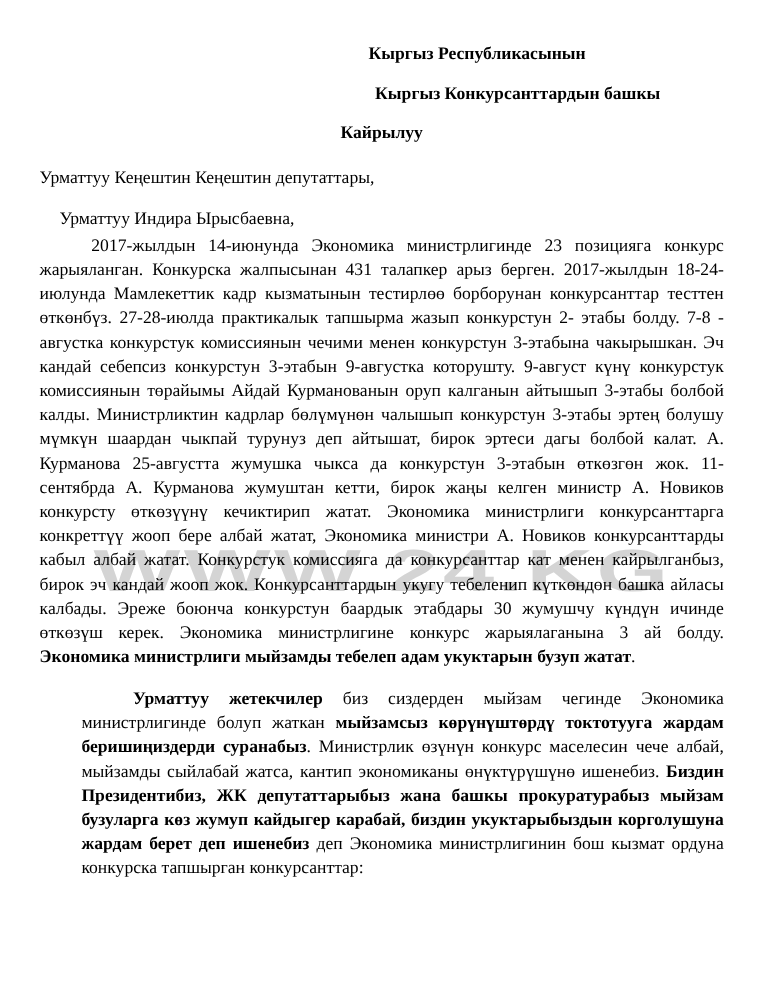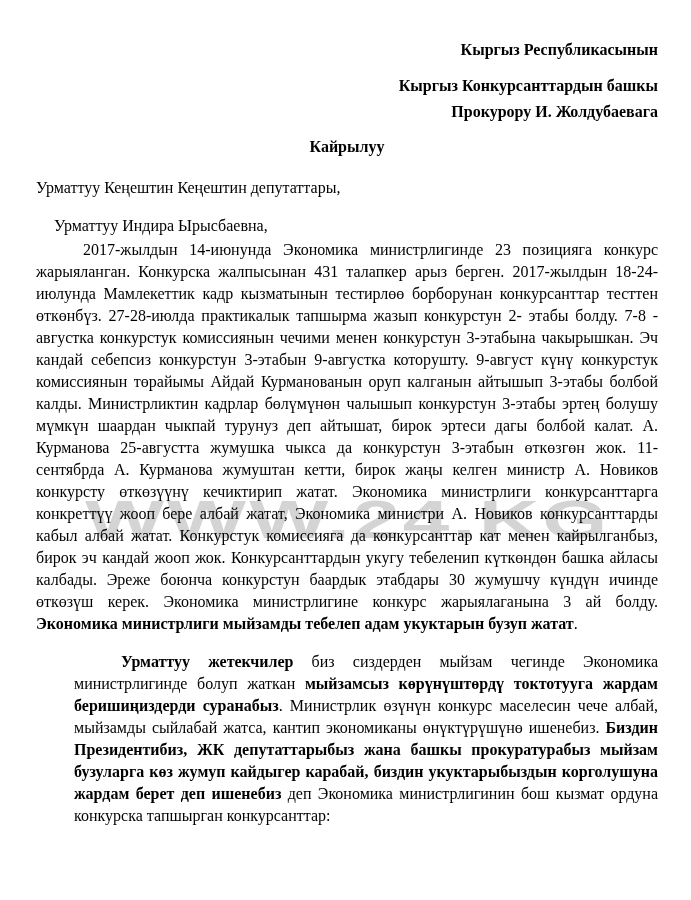--- a/index.html
+++ b/index.html
@@ -38,21 +38,20 @@
     box-sizing: border-box;
     width: 691px;
     height: 900px;
     padding: 37px 33px 20px 36px;
   }
   .recipients {
     margin-left: 299px;
     font-weight: bold;
     font-size: 16px;
     line-height: 26px;
-    text-align: right;
   }
   .recipient-block-2 {
     margin-top: 10px;
   }
   .recipient-block-2 .rec-line-1 {
     padding-left: 6px;
   }
   .doc-title {
     margin-top: 9px;
     text-align: center;
@@ -97,21 +96,20 @@
   <div class="watermark" style="color: rgb(212, 212, 212);">WWW.24.KG</div>
 
   <div class="content">
 
     <div class="recipients">
       <div class="recipient-block-1">
         <div class="rec-line-1">Кыргыз Республикасынын</div>
       </div>
       <div class="recipient-block-2">
         <div class="rec-line-1">Кыргыз Конкурсанттардын башкы</div>
-        <div class="rec-line-2">Прокурору И. Жолдубаевага</div>
       </div>
     </div>
 
     <div class="doc-title">Кайрылуу</div>
 
     <div class="greetings">
       <div class="greeting">Урматтуу Кеңештин Кеңештин депутаттары,</div>
       <div class="greeting">Урматтуу Индира Ырысбаевна,</div>
     </div>
 

